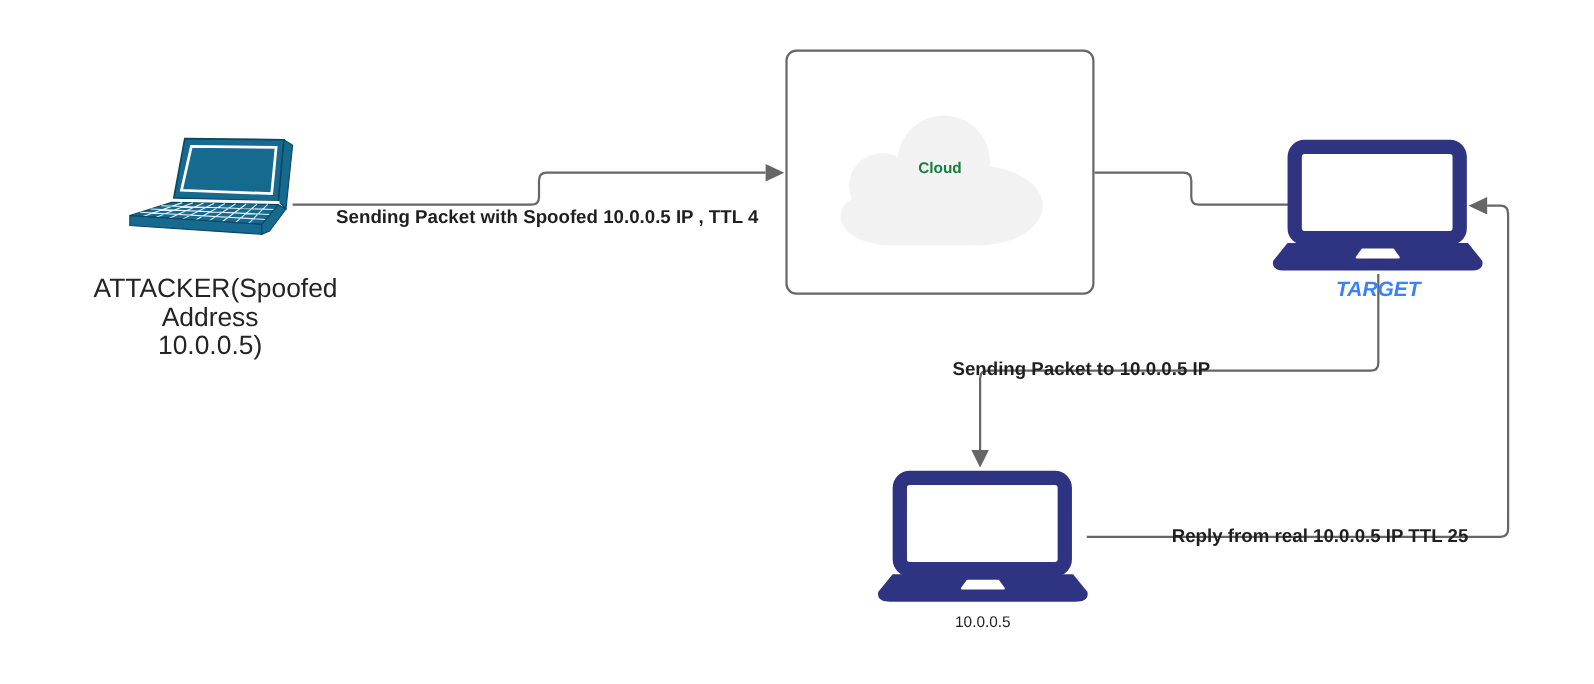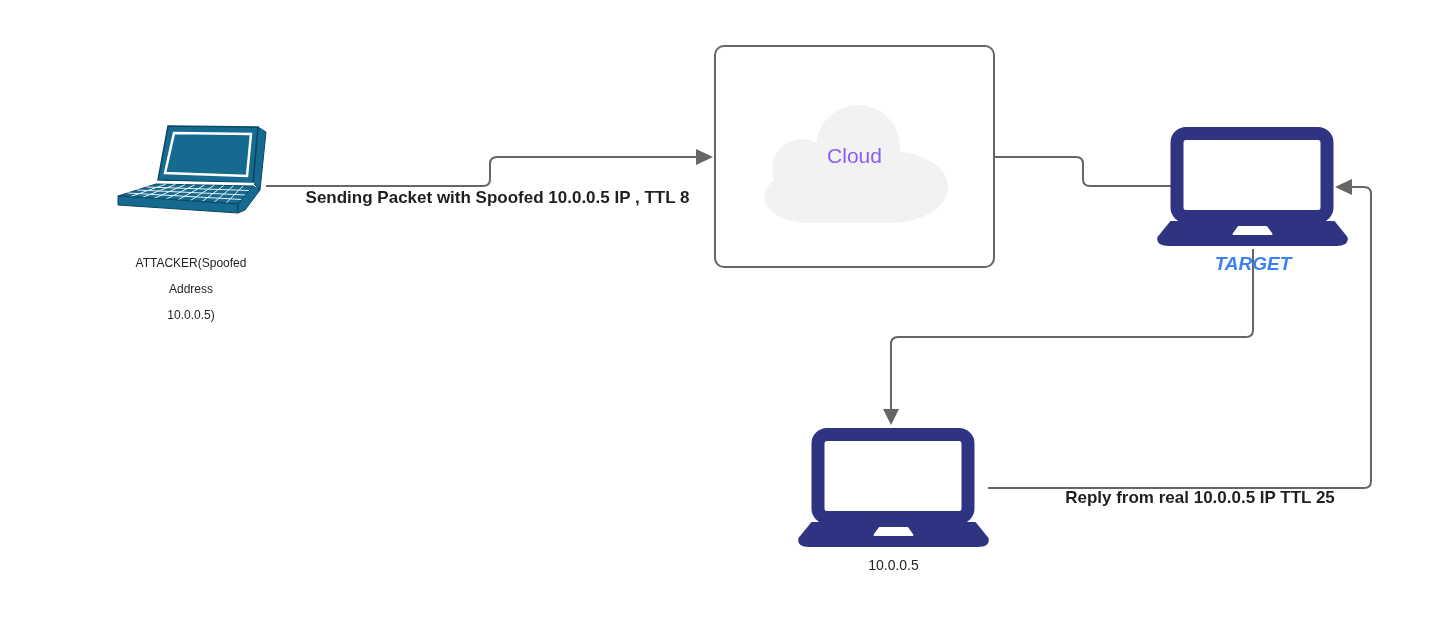--- a/index.html
+++ b/index.html
@@ -18,21 +18,21 @@
     position: absolute;
     font-size: 17px;
     font-weight: bold;
     color: #1f1f1f;
     text-align: center;
     line-height: 20px;
     white-space: nowrap;
   }
   .node-label {
     position: absolute;
-    font-size: 12px;
+    font-size: 24px;
     color: #242424;
     text-align: center;
     line-height: 26px;
     white-space: pre-line;
   }
   .target-label {
     font-size: 19px;
     font-weight: bold;
     font-style: italic;
     color: #3b82f6;
@@ -46,22 +46,23 @@
     box-sizing: border-box;
     border: 2px solid #666666;
     border-radius: 10px;
     background: #ffffff;
   }
   .cloud-box .cloud-svg { position: absolute; left: 38px; top: 52px; }
   .cloud-box .cloud-text {
     position: absolute;
     left: 0; right: 0; top: 97px;
     text-align: center;
-    font-size: 21px;
-    color: #8b5cf6;
+    font-size: 14px;
+    color: #15803d;
+    font-weight: bold;
   }
 </style>
 </head>
 <body>
 
 <div class="canvas">
 
   <svg class="edges-layer" width="1449" height="622" viewBox="0 0 1449 622">
     <g fill="none" stroke="#666666" stroke-width="2">
       <path d="M266 186 H483 Q490 186 490 179 V164 Q490 157 497 157 H696"></path>
@@ -90,21 +91,21 @@
       <path d="M36.5 67 L139.3 70.5 M27 70 L135.5 75 M17.5 73 L131.8 79.5 M55.7 64.2 L20 76.8 M65.4 64.4 L32 77.6 M75.1 64.6 L44 78.4 M84.8 64.8 L56 79.2 M94.5 65 L68 80 M104.2 65.2 L80 80.8 M113.9 65.4 L92 81.6 M123.6 65.6 L104 82.4 M133.3 65.8 L116 83.2" stroke="#ffffff" stroke-width="1" opacity="0.9"></path>
 
       <path d="M8 76 L128 84 L128 93 L8 85 Z" fill="#16698F" stroke="#0A4763" stroke-width="1"></path>
       <path d="M128 84 L143 66 L150 70 L135 90 L128 93 Z" fill="#16698F" stroke="#0A4763" stroke-width="1"></path>
     </svg>
   </div>
   <div class="node-label" style="left:85px; top:250px; width:212px;">ATTACKER(Spoofed
 Address
 10.0.0.5)</div>
 
-  <div class="edge-label" style="left:287px; top:188px; width:421px;">Sending Packet with Spoofed 10.0.0.5 IP , TTL 8</div>
+  <div class="edge-label" style="left:287px; top:188px; width:421px;">Sending Packet with Spoofed 10.0.0.5 IP , TTL 4</div>
 
   <div class="cloud-box">
     <svg class="cloud-svg" width="204" height="126" viewBox="0 0 204 126">
       <g fill="#F2F2F2">
         <circle cx="104" cy="48" r="42"></circle>
         <circle cx="48" cy="70" r="30"></circle>
         <ellipse cx="56" cy="98" rx="46" ry="26"></ellipse>
         <ellipse cx="136" cy="88" rx="58" ry="36"></ellipse>
         <rect x="30" y="80" width="130" height="44" rx="20"></rect>
       </g>
@@ -114,25 +115,26 @@
 
   <div class="abs" style="left:1157px; top:127px; width:191px; height:120px;">
     <svg width="191" height="120" viewBox="0 0 190 120">
       <rect x="19.5" y="6.5" width="150" height="83" rx="9" fill="#ffffff" stroke="#2E3482" stroke-width="13"></rect>
       <path d="M13 94 L177 94 L190 110 Q192 119 179 119 L11 119 Q-2 119 0 110 Z" fill="#2E3482"></path>
       <path d="M81 100 L109 100 L114 107 L76 107 Z" fill="#ffffff" stroke="#ffffff" stroke-width="2" stroke-linejoin="round"></path>
     </svg>
   </div>
   <div class="node-label target-label" style="left:1188px; top:253px; width:130px;">TARGET</div>
 
+  <div class="edge-label" style="left:858px; top:326px; width:250px;">Sending Packet to 10.0.0.5 IP</div>
 
   <div class="abs" style="left:797px; top:428px; width:193px; height:120px;">
     <svg width="193" height="120" viewBox="0 0 190 120">
       <rect x="19.5" y="6.5" width="150" height="83" rx="9" fill="#ffffff" stroke="#2E3482" stroke-width="13"></rect>
       <path d="M13 94 L177 94 L190 110 Q192 119 179 119 L11 119 Q-2 119 0 110 Z" fill="#2E3482"></path>
       <path d="M81 100 L109 100 L114 107 L76 107 Z" fill="#ffffff" stroke="#ffffff" stroke-width="2" stroke-linejoin="round"></path>
     </svg>
   </div>
   <div class="node-label host-label" style="left:836px; top:554px; width:115px;">10.0.0.5</div>
 
-  <div class="edge-label" style="left:1059px; top:488px; width:282px;">Reply from real 10.0.0.5 IP TTL 25</div>
+  <div class="edge-label" style="left:1059px; top:478px; width:282px;">Reply from real 10.0.0.5 IP TTL 25</div>
 
 </div>
 
 </body></html>

